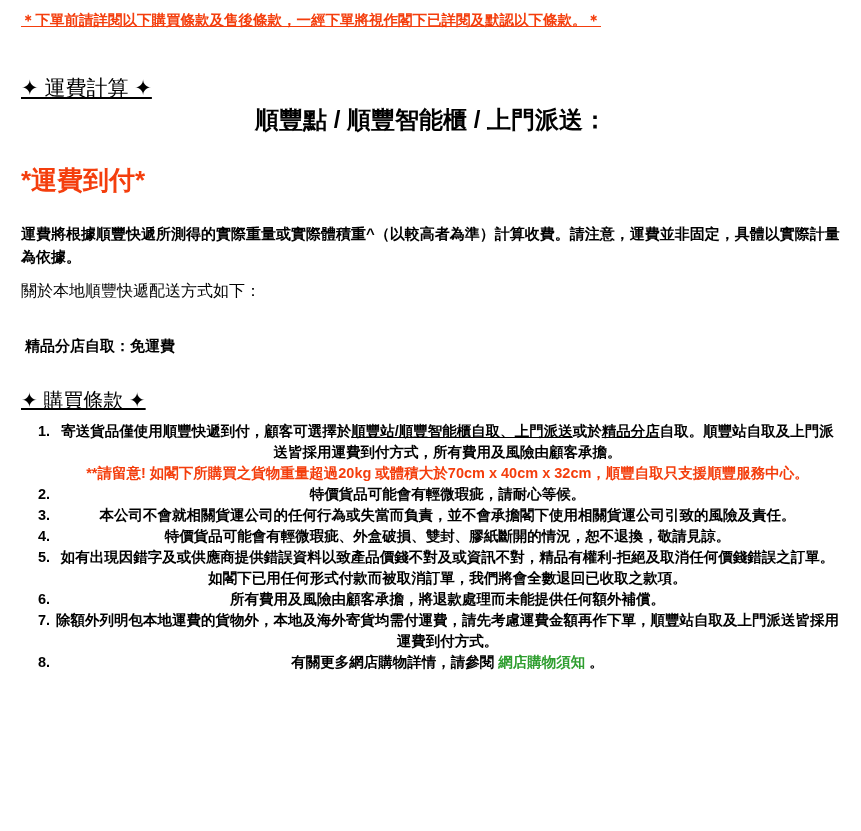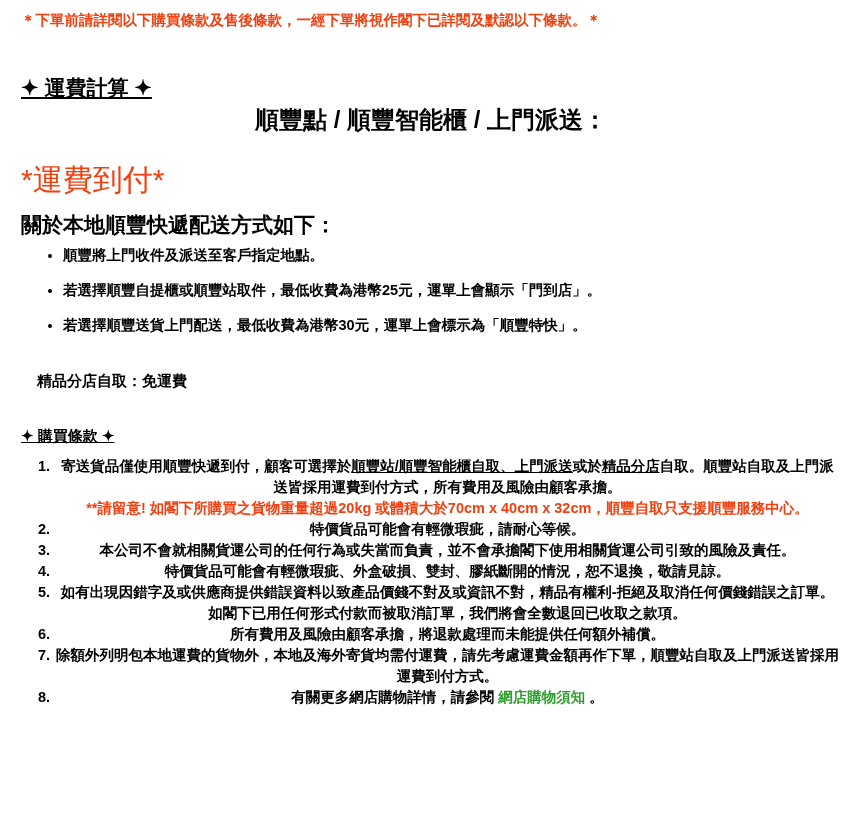--- a/index.html
+++ b/index.html
@@ -19,54 +19,55 @@
     width: 861px;
     min-height: 831px;
     padding: 10px 20px 12px 21px;
     background: #ffffff;
   }
   .top-warning {
     margin: 0 0 44px 0;
     font-size: 14.5px;
     font-weight: bold;
     color: var(--accent);
+    text-decoration: underline;
     line-height: 21px;
   }
   .fee-title {
     margin: 0;
     font-size: 21px;
-    font-weight: bold;
+    font-weight: normal;
     text-decoration: underline;
     line-height: 26px;
   }
   .fee-subtitle {
     margin: 4px 0 0 0;
     font-size: 24px;
     font-weight: bold;
     line-height: 30px;
     text-align: center;
   }
   .cod-heading {
     margin: 23px 0 0 0;
-    font-size: 30px;
-    font-weight: normal;
+    font-size: 26px;
+    font-weight: bold;
     color: var(--accent);
     line-height: 44px;
   }
   .intro {
     margin: 20px 0 0 0;
     font-size: 15px;
     font-weight: bold;
     line-height: 23px;
     max-width: 822px;
   }
   .methods-intro {
     margin: 12px 0 0 0;
-    font-size: 21px;
-    font-weight: bold;
+    font-size: 16px;
+    font-weight: normal;
     line-height: 21px;
   }
   ul.delivery-list {
     margin: 10px 0 0 0;
     padding: 0 0 0 42px;
     list-style: disc;
   }
   ul.delivery-list li {
     font-size: 14.5px;
     font-weight: bold;
@@ -74,29 +75,29 @@
     margin-bottom: 14px;
   }
   .change-note {
     margin: 33px 0 0 0;
     font-size: 14.5px;
     font-weight: normal;
     line-height: 21px;
     color: #1a1a1a;
   }
   .store-pickup {
-    margin: 34px 0 0 16px;
+    margin: 34px 0 0 4px;
     font-size: 15px;
     font-weight: bold;
     line-height: 21px;
   }
   .terms-title {
     margin: 34px 0 0 0;
-    font-size: 15px;
-    font-weight: bold;
+    font-size: 20px;
+    font-weight: normal;
     text-decoration: underline;
     line-height: 21px;
   }
   ol.terms-list {
     margin: 10px 0 0 0;
     padding: 0 0 0 33px;
     list-style: decimal;
     text-align: center;
   }
   ol.terms-list li {
@@ -123,28 +124,24 @@
 
 <div class="page">
 
   <p class="top-warning">＊下單前請詳閱以下購買條款及售後條款，一經下單將視作閣下已詳閱及默認以下條款。＊</p>
 
   <h2 class="fee-title">✦ 運費計算 ✦</h2>
   <h2 class="fee-subtitle">順豐點 / 順豐智能櫃 / 上門派送：</h2>
 
   <h1 class="cod-heading">*運費到付*</h1>
 
+  <p class="intro">運費將根據順豐快遞所測得的實際重量或實際體積重^（以較高者為準）計算收費。請注意，運費並非固定，具體以實際計量為依據。</p>
 
   <p class="methods-intro">關於本地順豐快遞配送方式如下：</p>
 
-  <ul class="delivery-list">
-    <li>順豐將上門收件及派送至客戶指定地點。</li>
-    <li>若選擇順豐自提櫃或順豐站取件，最低收費為港幣25元，運單上會顯示「門到店」。</li>
-    <li>若選擇順豐送貨上門配送，最低收費為港幣30元，運單上會標示為「順豐特快」。</li>
-  </ul>
 
 
   <p class="store-pickup">精品分店自取：免運費</p>
 
   <h3 class="terms-title">✦ 購買條款 ✦</h3>
 
   <ol class="terms-list">
     <li>
       <span>寄送貨品僅使用順豐快遞到付，顧客可選擇於</span><span class="u">順豐站/順豐智能櫃自取、上門派送</span><span>或於</span><span class="u">精品分店</span><span>自取。順豐站自取及上門派送皆採用運費到付方式，所有費用及風險由顧客承擔。</span>
       <span class="li-warning">**請留意! 如閣下所購買之貨物重量超過20kg 或體積大於70cm x 40cm x 32cm，順豐自取只支援順豐服務中心。</span>

